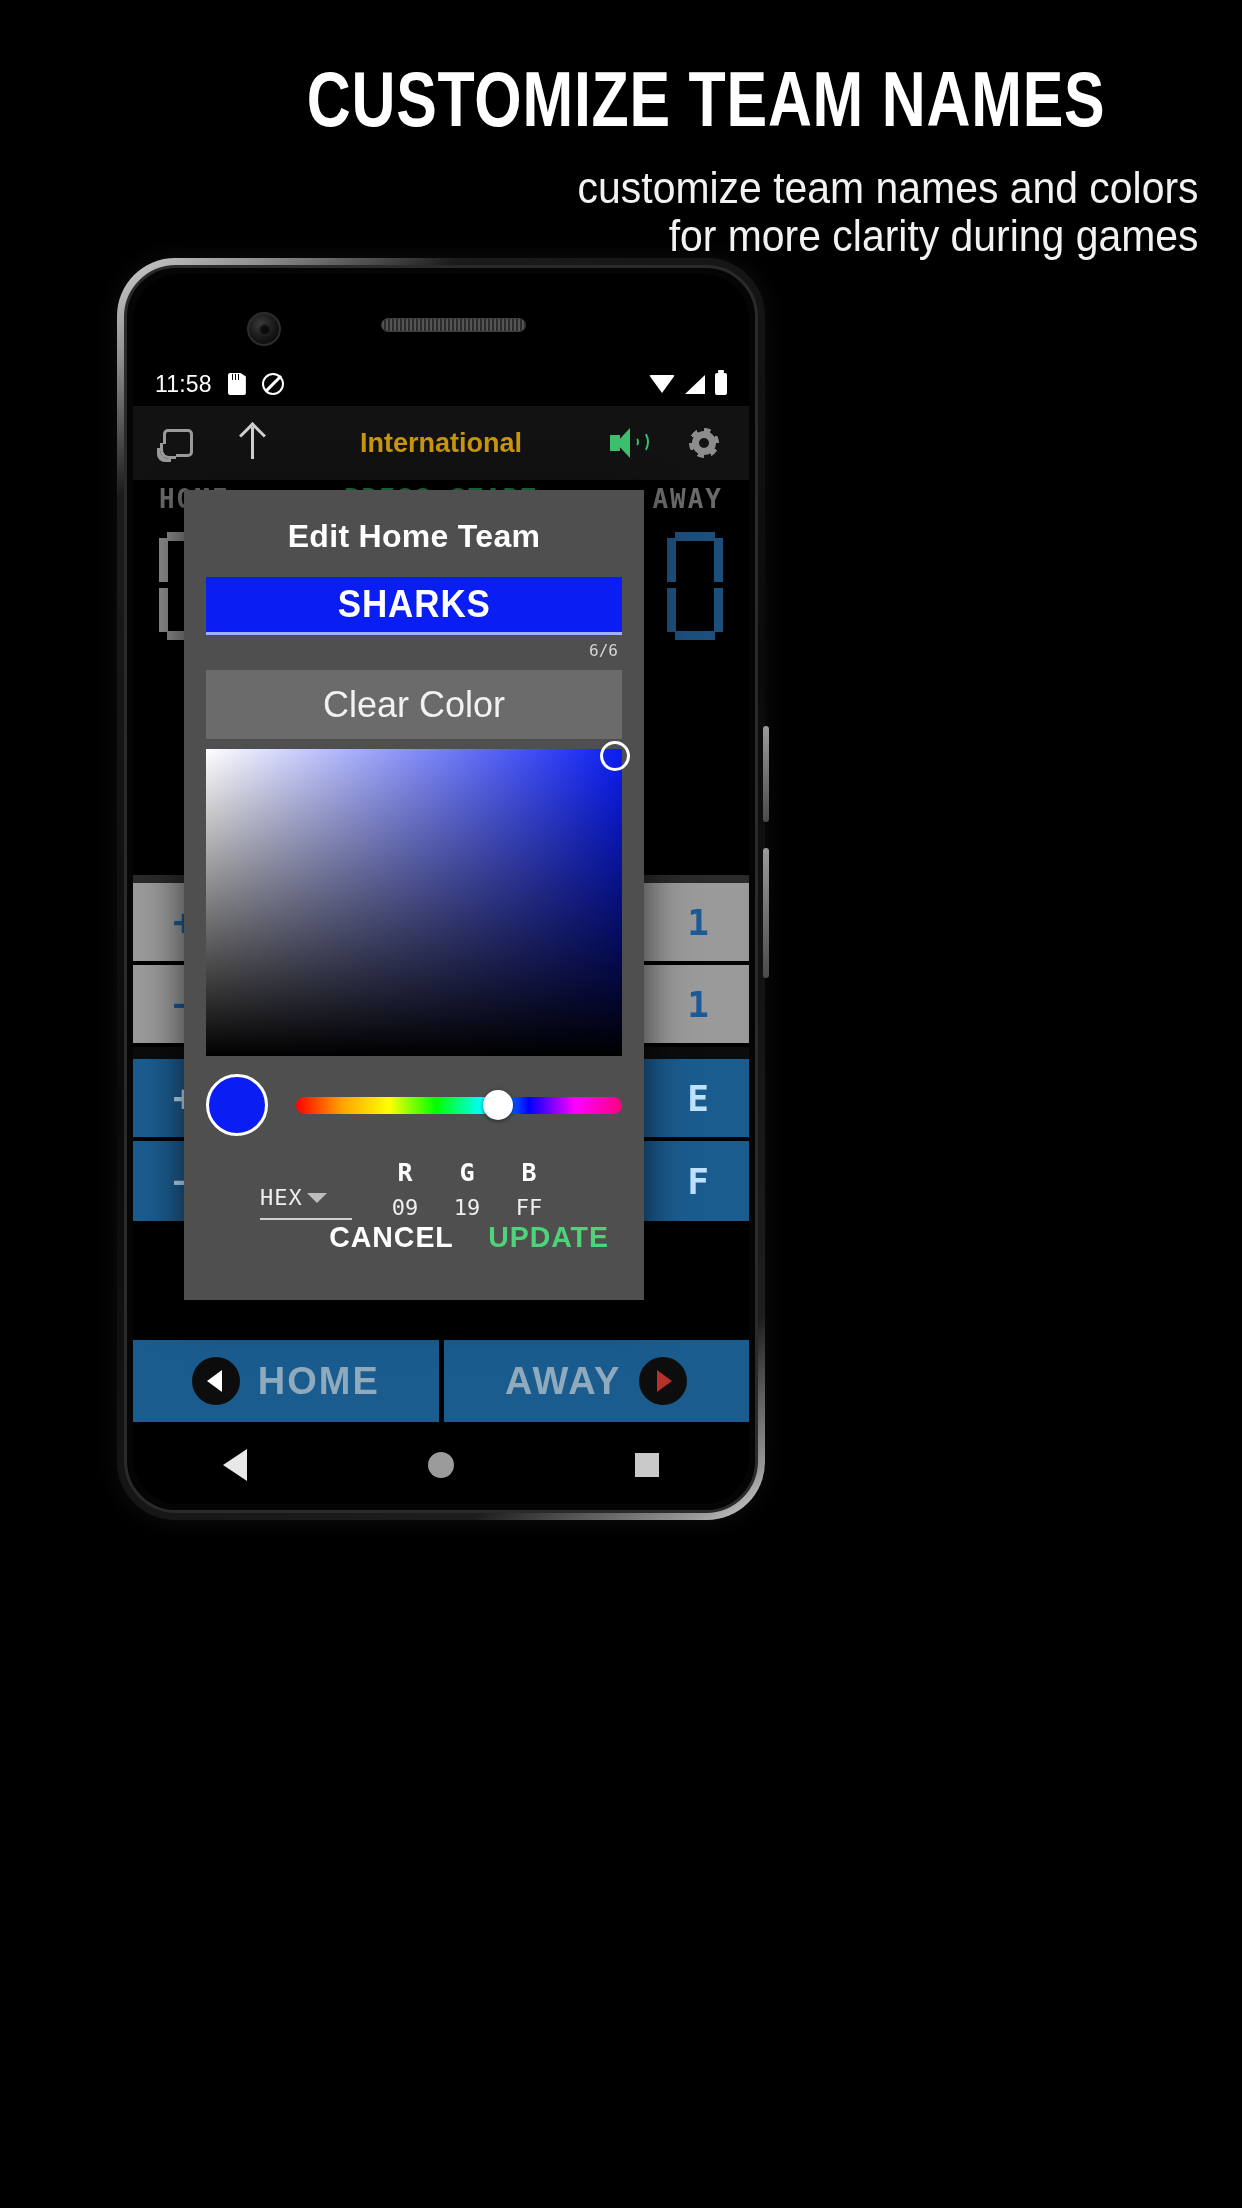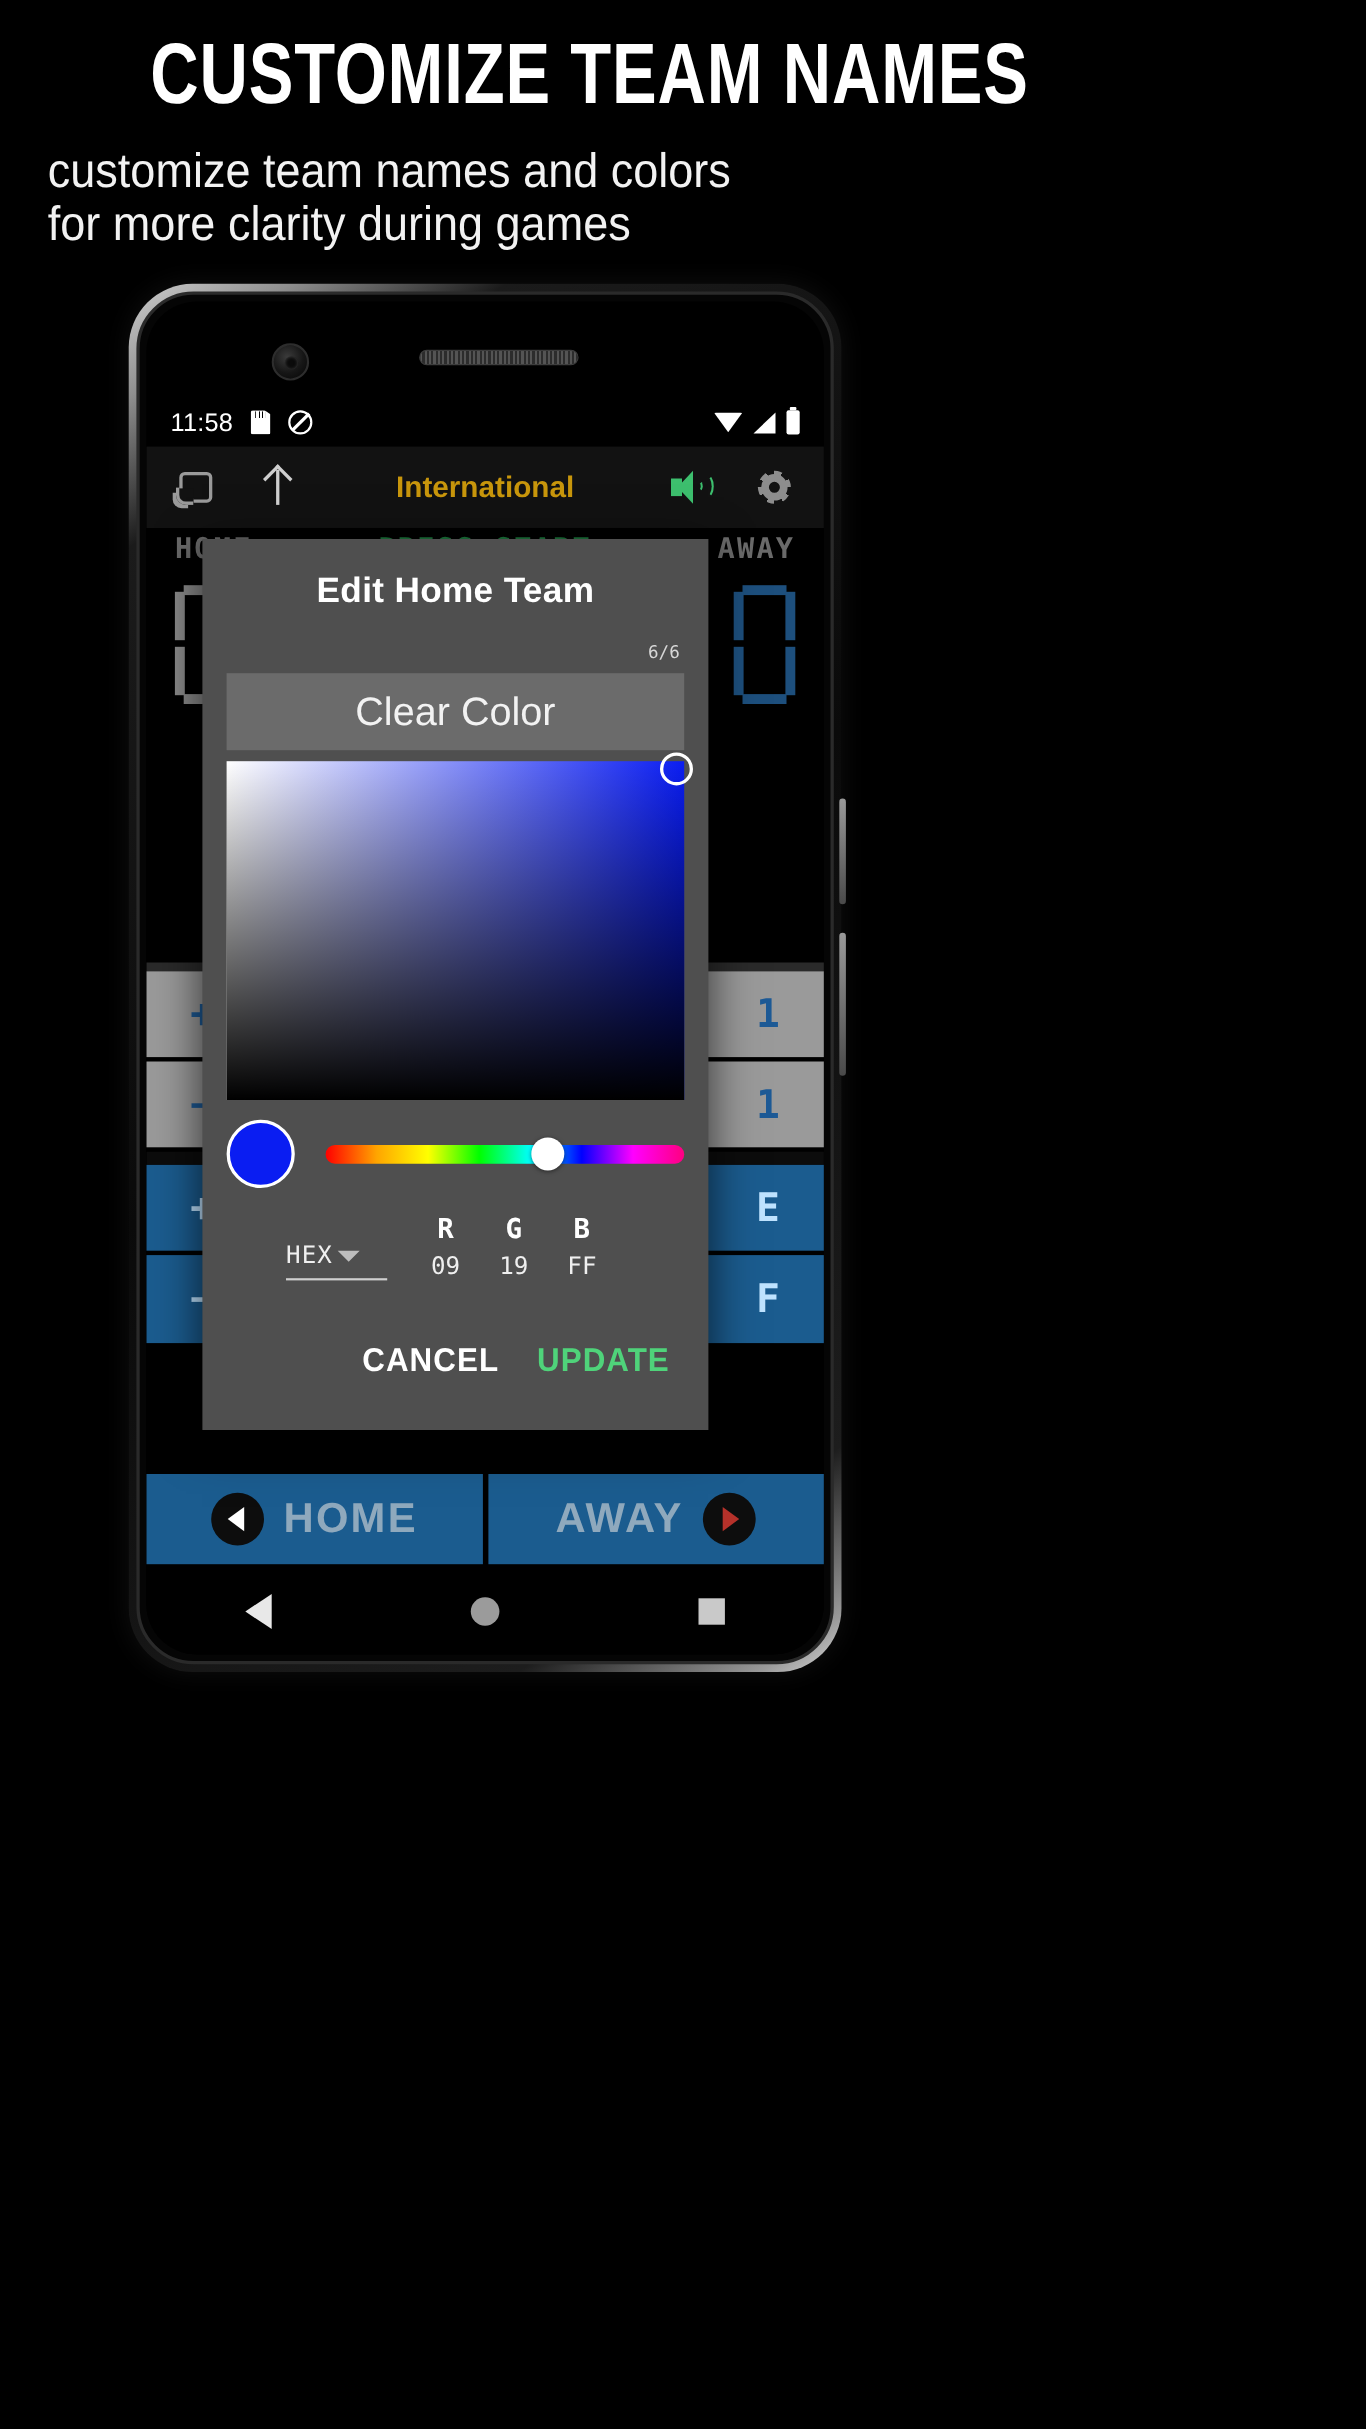--- a/index.html
+++ b/index.html
@@ -4,21 +4,21 @@
 <style>
   * { margin:0; padding:0; box-sizing:border-box; }
   html,body{ background:#000; }
   body{
     width:1242px; height:2208px;
     font-family:"Liberation Sans", sans-serif;
     overflow:hidden; position:relative;
   }
 
   
-  .promo{ width:100%; padding-top:28px; text-align:left; }
+  .promo{ width:100%; padding-top:60px; text-align:right; }
   .promo-title{
     color:#ffffff;
     font-family:"Liberation Sans Narrow","Liberation Sans",sans-serif;
     font-weight:bold;
     font-size:78px;
     letter-spacing:1px;
     line-height:1.0;
     transform:scaleX(0.78);
     transform-origin:center;
     white-space:nowrap;
@@ -501,20 +501,23 @@
             <span class="circ">
                 <i class="tri-r"></i>
               </span>
           </div>
         </div>
       </div>
 
       <div class="dialog">
         <div class="dlg-title">Edit Home Team</div>
 
+        <div class="name-field">
+          <span placeholder="Team name">SHARKS</span>
+        </div>
         <div class="counter">6/6</div>
 
         <div class="clear-btn">
           <span>Clear Color</span>
         </div>
 
         <div class="sv-area">
           <div class="sv-knob"></div>
         </div>
 

